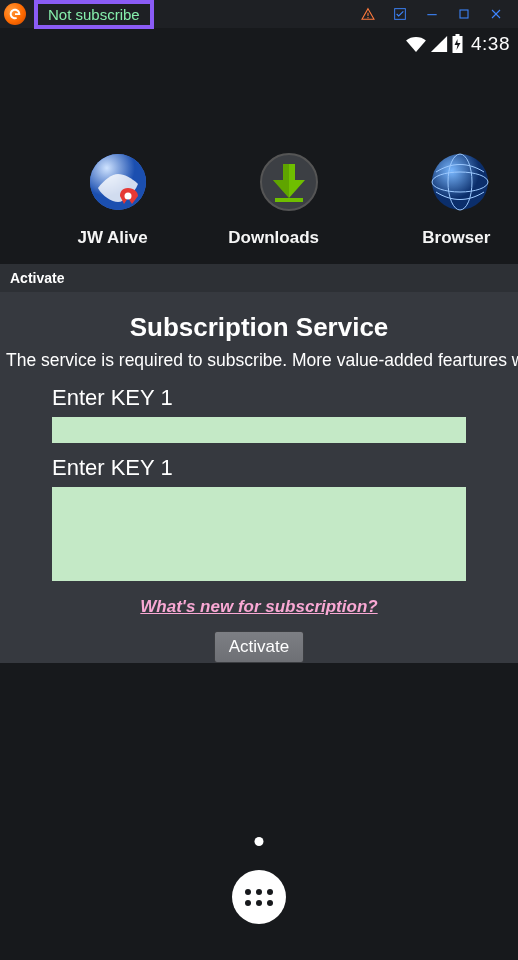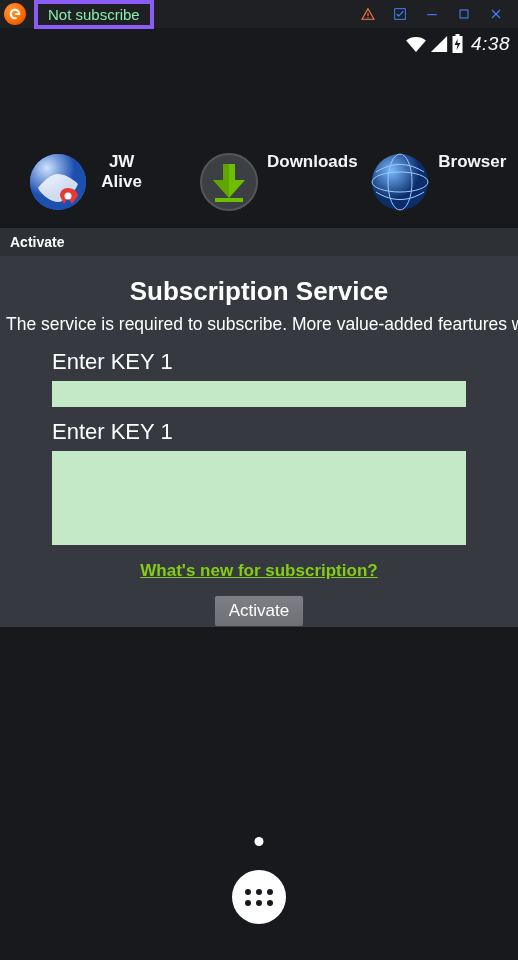--- a/index.html
+++ b/index.html
@@ -46,32 +46,32 @@
     display: flex;
     align-items: center;
     justify-content: flex-end;
     padding: 0 8px;
     gap: 3px;
     font-size: 19px;
     font-weight: 500;
     color: #fdfdfd;
   }
   .statusbar svg { display:block; }
-  .clock { margin-left: 4px; letter-spacing: .5px; font-style: italic; }
+  .clock { margin-left: 4px; letter-spacing: .5px; }
   
   .home {
     padding-top: 92px;
     display: flex;
     justify-content: space-around;
     padding-left: 2px; padding-right: 2px;
   }
   .app-icon {
     width: 120px;
-    display: flex; flex-direction: row; align-items: flex-start;
-    gap: 8px;
+    display: flex; flex-direction: column; align-items: flex-end;
+    gap: 16px;
   }
   .app-icon .glyph {
     width: 60px; height: 60px;
     display:flex;align-items:center;justify-content:center;
   }
   .app-icon .label {
     color: #f5f5f5;
     font-size: 17px;
     font-weight: 600;
     text-align: center;
@@ -121,24 +121,25 @@
     background: #c4e9c6;
     border: none;
     outline: none;
     resize: none;
   }
   .whats-new {
     text-align: center;
     margin-top: 10px;
   }
   .whats-new a {
-    color: #84cc16;
+    color: #f9a8d4;
     font-size: 17px;
     font-weight: 600;
     text-decoration: underline;
+    font-style: italic;
   }
   .btn-row {
     display: flex;
     justify-content: center;
     gap: 80px;
     margin-top: 14px;
   }
   .btn {
     background: linear-gradient(#7d7f84,#6e7075);
     border: 1px solid #3b3d41;

